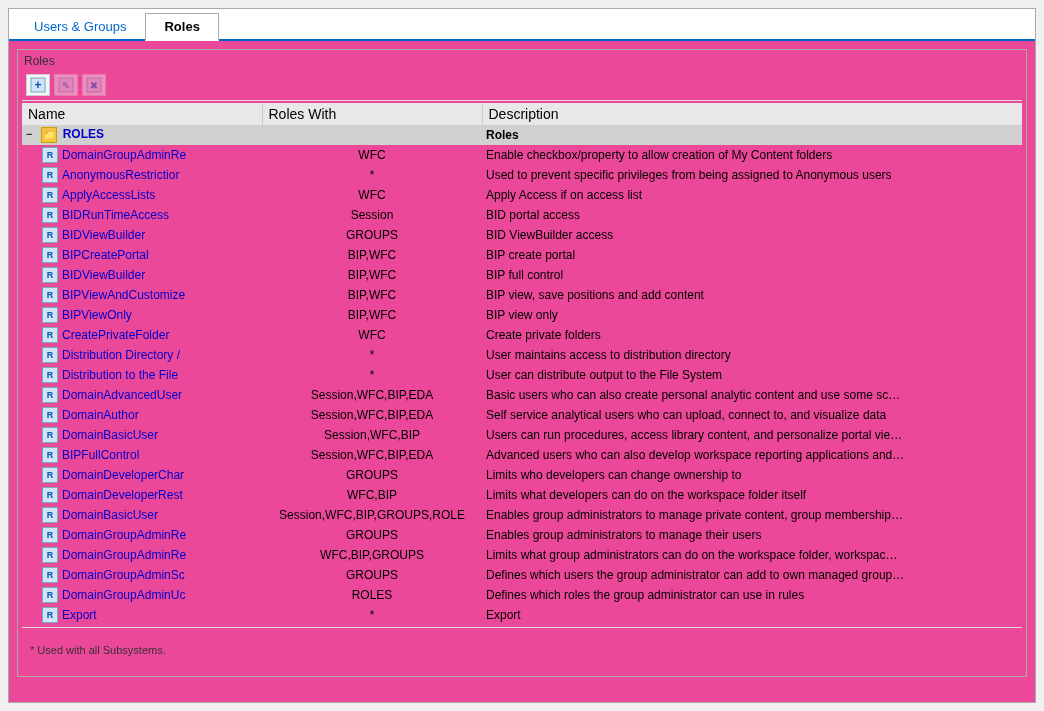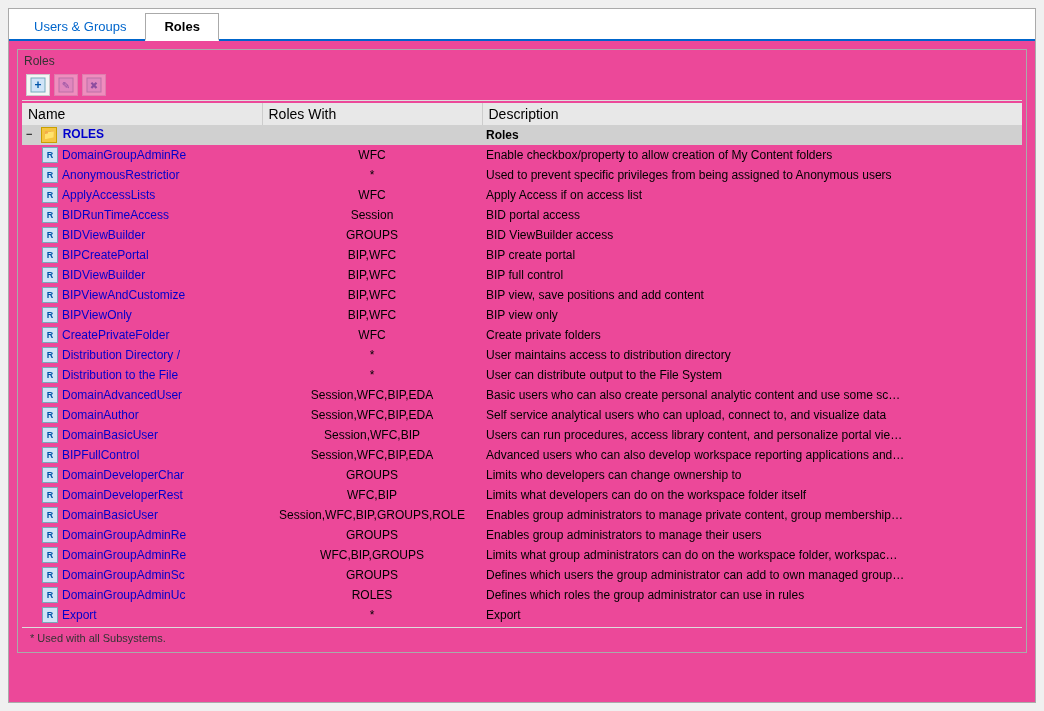--- a/index.html
+++ b/index.html
@@ -143,21 +143,21 @@
     .tree-collapse {
       display: inline-block;
       width: 12px;
       color: #333;
       font-size: 11px;
       cursor: pointer;
     }
     .footer-note {
       font-size: 11px;
       color: #333;
-      padding: 4px 8px;
+      padding: 16px 8px;
       border-top: 1px solid #ddd;
       margin-top: 2px;
     }
     
     .table-scroll {
       max-height: 580px;
       overflow-y: auto;
       overflow-x: hidden;
     }
   </style>

